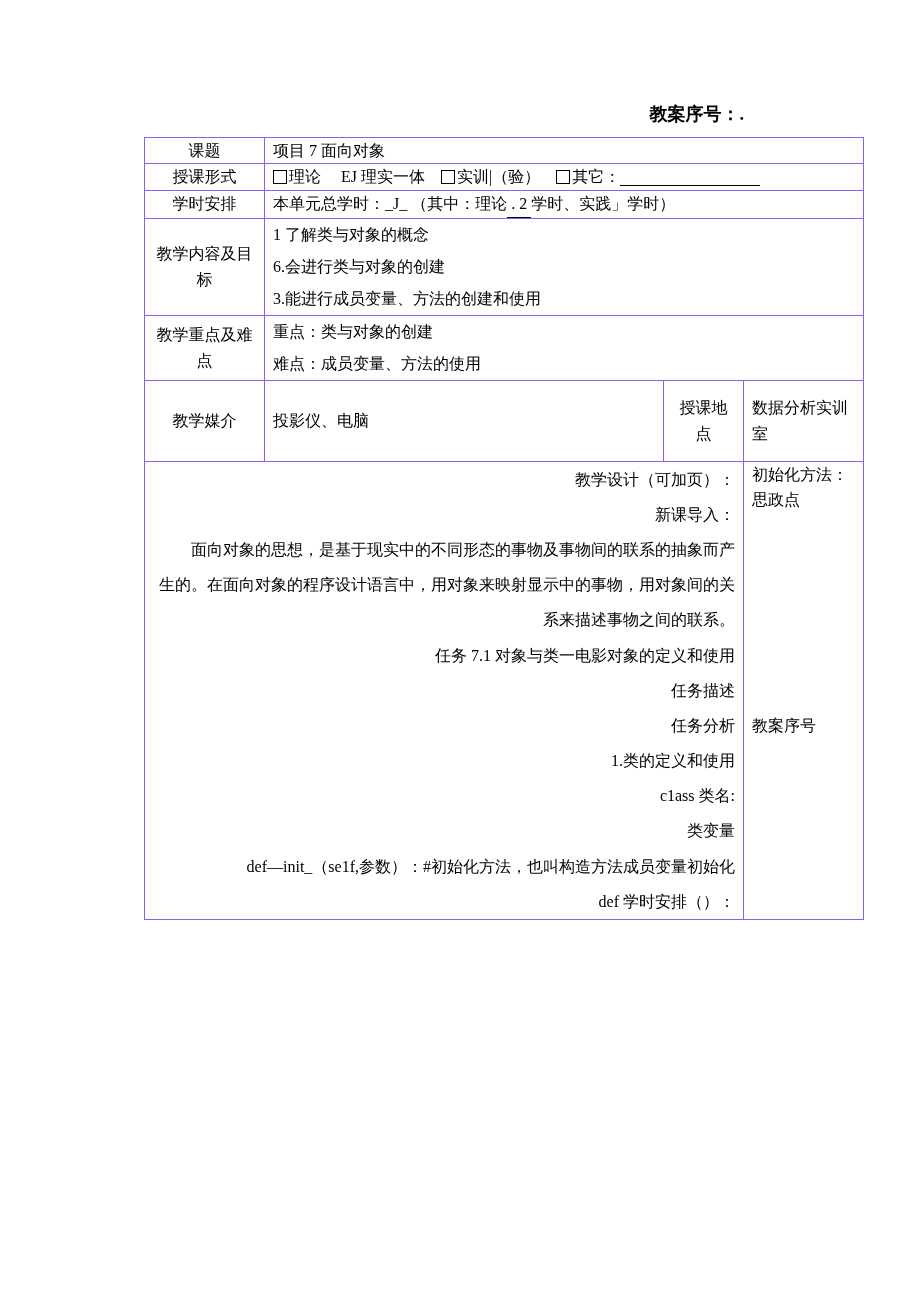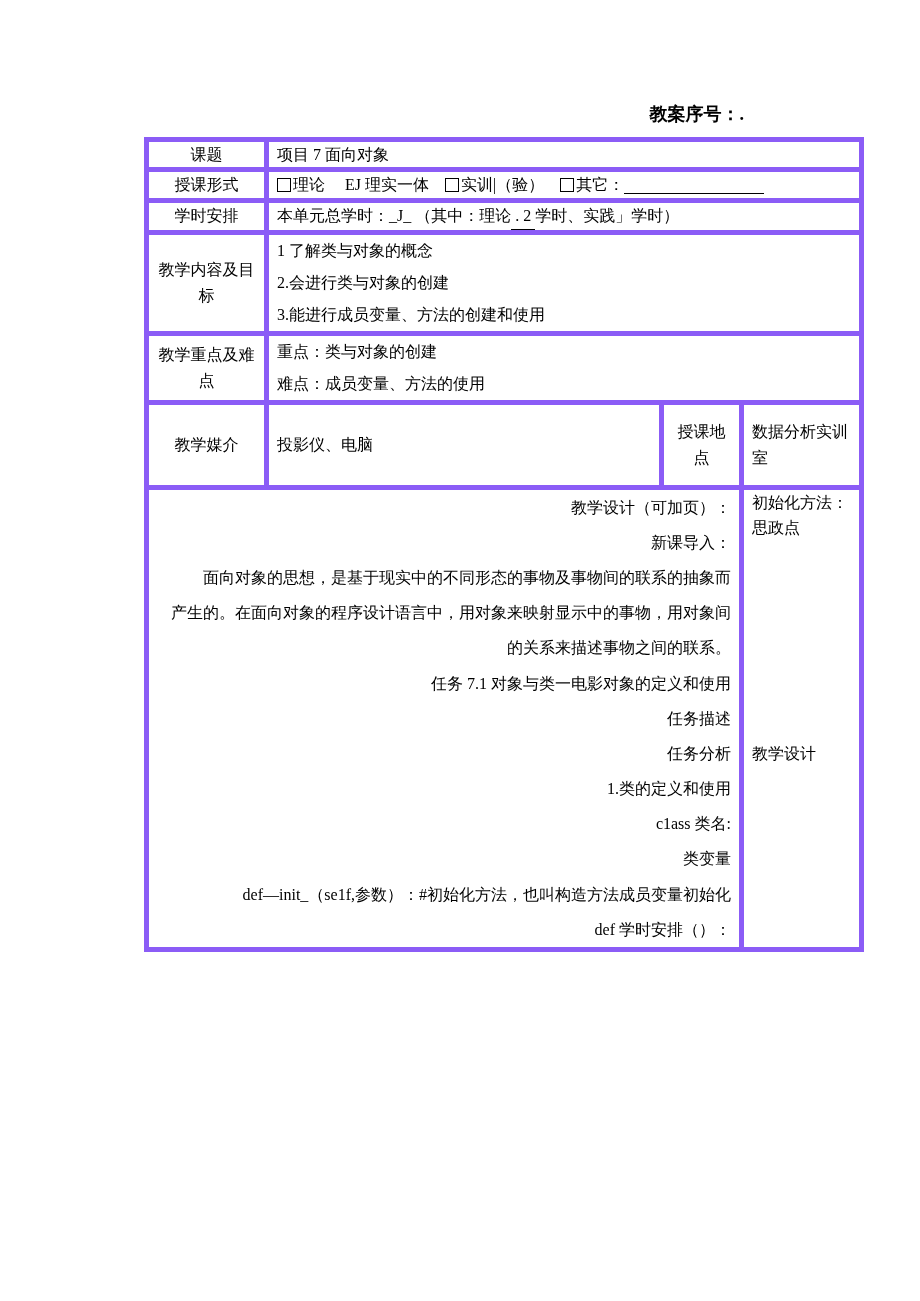--- a/index.html
+++ b/index.html
@@ -24,21 +24,21 @@
     font-size: 18px;
     margin-right: 120px;
     margin-bottom: 8px;
   }
   table.form {
     border-collapse: collapse;
     width: 100%;
     table-layout: fixed;
   }
   table.form td {
-    border: 5px solid #8b5cf6;
+    border: 1px solid #8b5cf6;
     padding: 0 8px;
     vertical-align: middle;
     word-wrap: break-word;
   }
   .label-cell {
     width: 120px;
     text-align: center;
   }
   .checkbox {
     display: inline-block;
@@ -129,21 +129,21 @@
       <td colspan="3">
         <span>本单元总学时：</span><span>_J_</span>
         <span>（其中：理论</span><span class="underline">. 2</span><span>学时、实践</span><span>」</span><span>学时）</span>
       </td>
     </tr>
 
     <tr>
       <td class="label-cell">教学内容及目标</td>
       <td colspan="3" class="multi-line">
         <span>1 了解类与对象的概念</span><br>
-        <span>2.会进行类与对象的创建</span><br>
+        <span>6.会进行类与对象的创建</span><br>
         <span>3.能进行成员变量、方法的创建和使用</span>
       </td>
     </tr>
 
     <tr>
       <td class="label-cell">教学重点及难点</td>
       <td colspan="3" class="multi-line">
         <span>重点：类与对象的创建</span><br>
         <span>难点：成员变量、方法的使用</span>
       </td>
@@ -166,20 +166,20 @@
         <span class="indent1">任务描述</span>
         <span class="indent1">任务分析</span>
         <span class="indent1">1.类的定义和使用</span>
         <span class="indent1">c1ass 类名:</span>
         <span class="indent2">类变量</span>
         <span class="indent2">def—init_（se1f,参数）：#初始化方法，也叫构造方法成员变量初始化</span>
         <span class="indent2">def 学时安排（）：</span>
       </td>
       <td class="notes-cell">
         <span>初始化方法：思政点</span>
-        <span class="note-shift">教学设计</span>
+        <span class="note-shift">教案序号</span>
       </td>
     </tr>
 
   </tbody>
     </table>
 
 </div>
 
 </body></html>

